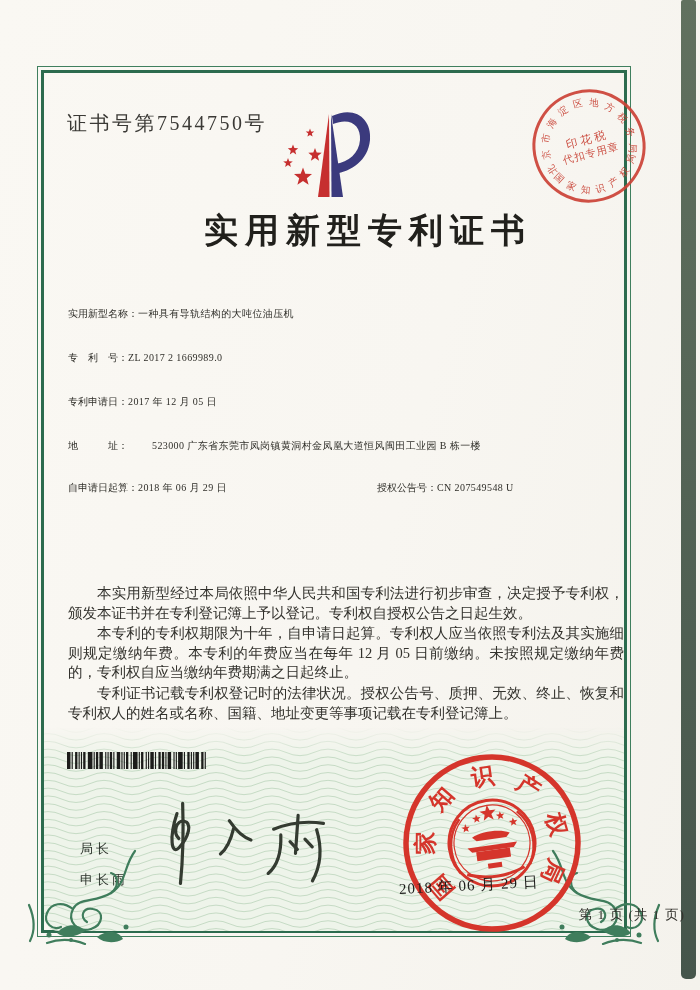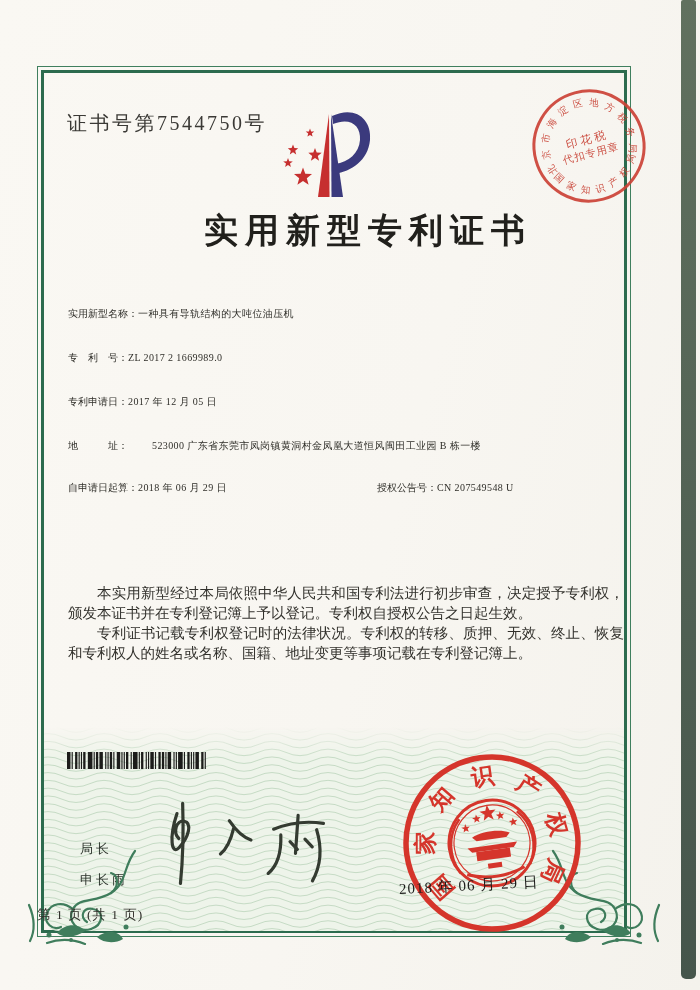--- a/index.html
+++ b/index.html
@@ -38,22 +38,22 @@
   .paras p{margin:0 0 1px 0;text-indent:2em;}
   .barcode{position:absolute;left:67px;top:752px;width:140px;height:17px;z-index:4;}
   .director{position:absolute;left:80px;top:833px;font-size:13px;letter-spacing:3px;color:#2c342c;z-index:4;line-height:31px;}
   .signature{position:absolute;left:148px;top:795px;width:205px;height:92px;z-index:4;transform:rotate(-2deg);}
   .ornament{position:absolute;width:115px;height:100px;z-index:4;}
   .ornament.left{left:27px;top:845px;}
   .ornament.right{left:546px;top:845px;transform:scaleX(-1);}
   .main-seal{position:absolute;left:397px;top:751px;width:190px;height:190px;z-index:5;}
   .seal-date{position:absolute;left:399px;top:875px;width:190px;font-size:15px;letter-spacing:1px;
     color:#1d1d1b;z-index:6;transform:rotate(-3deg);}
-  .footer{position:absolute;left:37px;top:906px;width:608px;text-align:left;font-size:13.5px;
-    color:#33322d;letter-spacing:1px;z-index:6;}
+  .footer{position:absolute;left:37px;top:906px;width:608px;text-align:right;font-size:13.5px;
+    color:#33322d;letter-spacing:1px;z-index:6;padding-left:40px;}
   svg text{font-family:"Liberation Serif","DejaVu Serif",serif;}
 </style>
 </head>
 <body>
 
 <div class="paper"></div>
 <div class="edge-band"></div>
 
 <div class="frame">
   <div class="frame-inner"></div>
@@ -162,21 +162,22 @@
       <span class="flabel">自申请日起算：</span><span class="fvalue">2018 年 06 月 29 日</span>
     </span>
     <span class="gpair2">
       <span class="flabel">授权公告号：</span><span class="fvalue">CN 207549548 U</span>
     </span>
   </div>
 </div>
 
 <div class="paras">
   <p>本实用新型经过本局依照中华人民共和国专利法进行初步审查，决定授予专利权，颁发本证书并在专利登记簿上予以登记。专利权自授权公告之日起生效。</p>
-  <p>专利证书记载专利权登记时的法律状况。专利权的转移、质押、无效、终止、恢复和专利权人的姓名或名称、国籍、地址变更等事项记载在专利登记簿上。</p>
+  <p>本专利的专利权期限为十年，自申请日起算。专利权人应当依照专利法及其实施细则规定缴纳年费。本专利的年费应当在每年 12 月 05 日前缴纳。未按照规定缴纳年费的，专利权自应当缴纳年费期满之日起终止。</p>
+  <p>专利证书记载专利权登记时的法律状况。授权公告号、质押、无效、终止、恢复和专利权人的姓名或名称、国籍、地址变更等事项记载在专利登记簿上。</p>
 </div>
 
 <svg class="barcode" id="barcode" preserveAspectRatio="none" viewBox="0 0 121 18">
     <rect x="0" y="0" width="3" height="18" fill="#1c1c1a"></rect>
     <rect x="4" y="0" width="1" height="18" fill="#1c1c1a"></rect>
     <rect x="7" y="0" width="2" height="18" fill="#1c1c1a"></rect>
     <rect x="10" y="0" width="1" height="18" fill="#1c1c1a"></rect>
     <rect x="12" y="0" width="1" height="18" fill="#1c1c1a"></rect>
     <rect x="14" y="0" width="2" height="18" fill="#1c1c1a"></rect>
     <rect x="18" y="0" width="4" height="18" fill="#1c1c1a"></rect>

